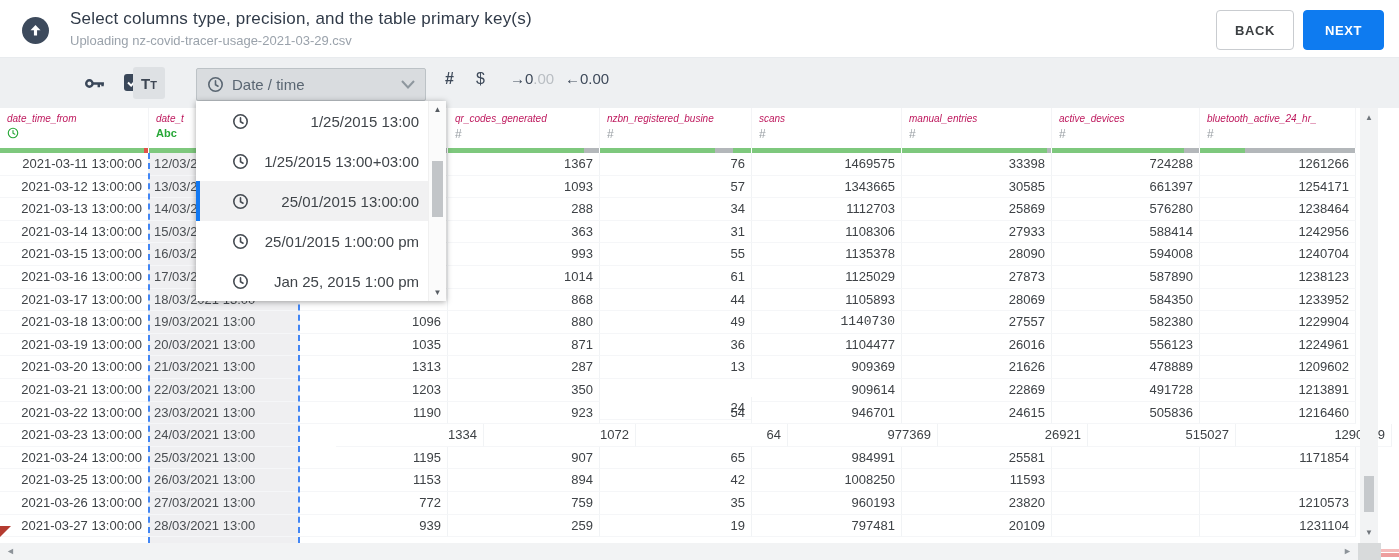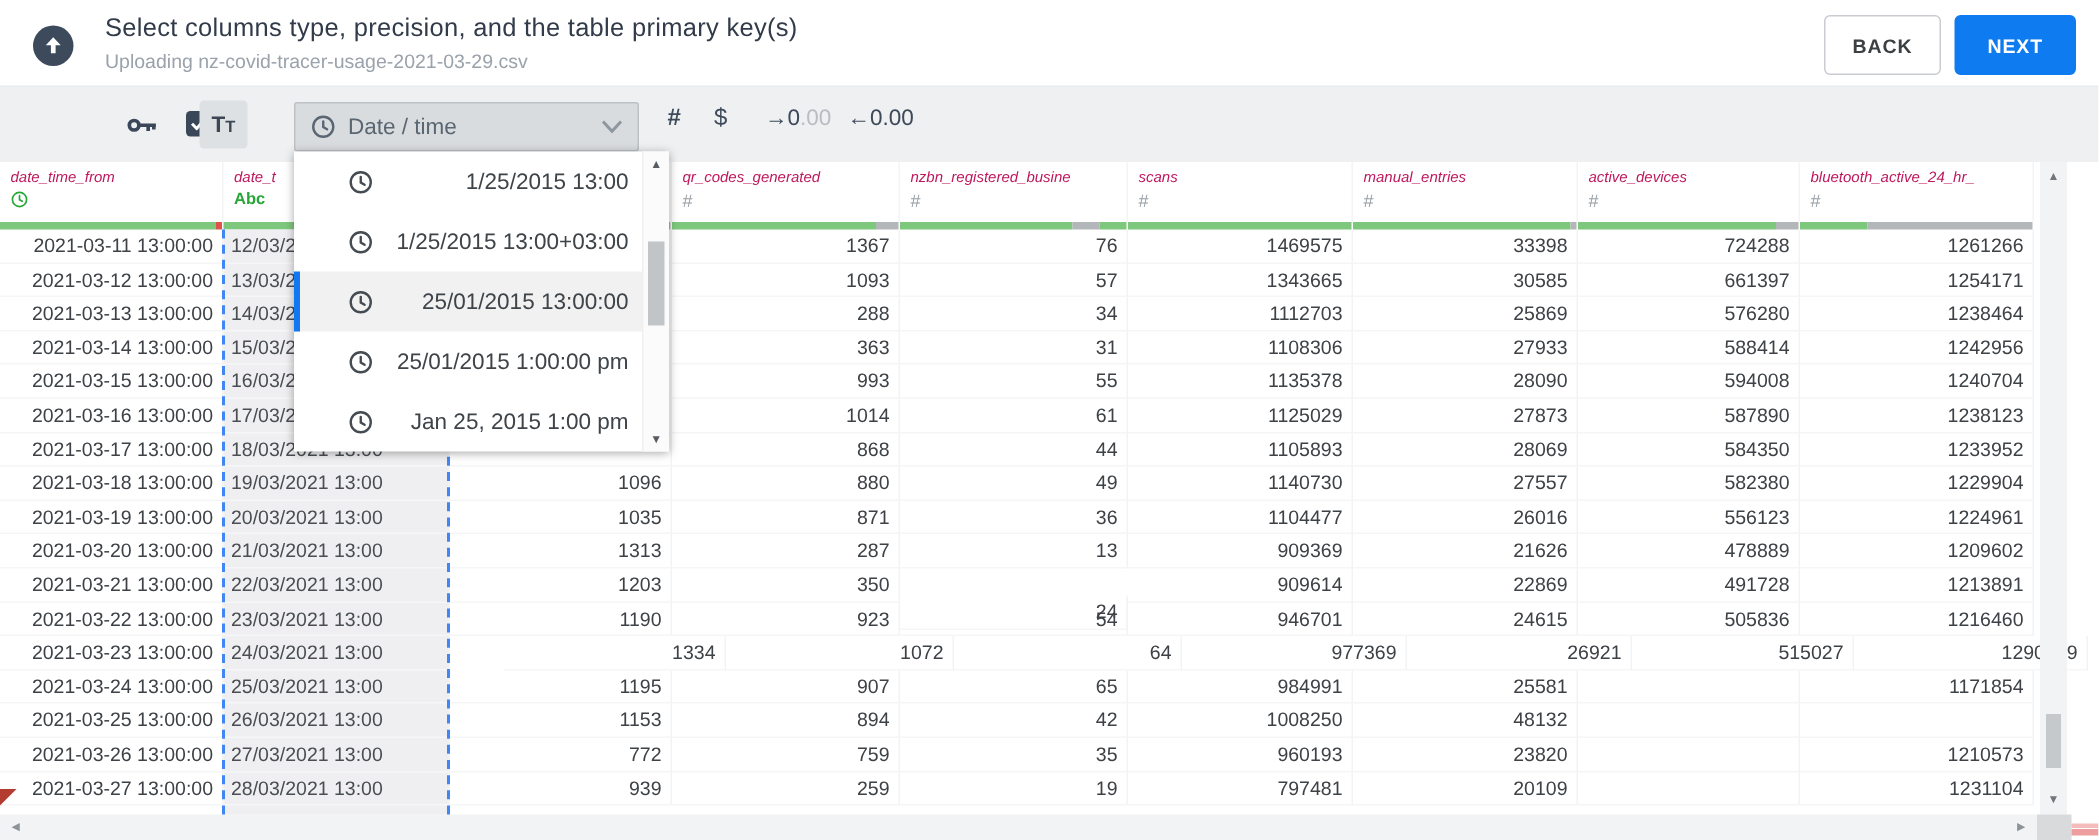--- a/index.html
+++ b/index.html
@@ -305,21 +305,21 @@
           <div class="td" style="width: 150px;">28069</div>
           <div class="td" style="width: 148px;">584350</div>
           <div class="td" style="width: 156px;">1233952</div>
         </div>
         <div class="tr">
           <div class="td" style="width: 149px;">2021-03-18 13:00:00</div>
           <div class="td left col-sel" style="width: 151px;">19/03/2021 13:00</div>
           <div class="td" style="width: 148px;">1096</div>
           <div class="td" style="width: 152px;">880</div>
           <div class="td" style="width: 152px;">49</div>
-          <div class="td" style="width: 150px;">1140730</div>
+          <div class="td" style="width: 150px; font-family: Liberation Mono, monospace;">1140730</div>
           <div class="td" style="width: 150px;">27557</div>
           <div class="td" style="width: 148px;">582380</div>
           <div class="td" style="width: 156px;">1229904</div>
         </div>
         <div class="tr">
           <div class="td" style="width: 149px;">2021-03-19 13:00:00</div>
           <div class="td left col-sel" style="width: 151px;">20/03/2021 13:00</div>
           <div class="td" style="width: 148px;">1035</div>
           <div class="td" style="width: 152px;">871</div>
           <div class="td" style="width: 152px;">36</div>
@@ -383,21 +383,21 @@
           <div class="td" style="width: 148px;"></div>
           <div class="td" style="width: 156px;">1171854</div>
         </div>
         <div class="tr">
           <div class="td" style="width: 149px;">2021-03-25 13:00:00</div>
           <div class="td left col-sel" style="width: 151px;">26/03/2021 13:00</div>
           <div class="td" style="width: 148px;">1153</div>
           <div class="td" style="width: 152px;">894</div>
           <div class="td" style="width: 152px;">42</div>
           <div class="td" style="width: 150px;">1008250</div>
-          <div class="td" style="width: 150px;">48132</div>
+          <div class="td" style="width: 150px;">11593</div>
           <div class="td" style="width: 148px;"></div>
           <div class="td" style="width: 156px;"></div>
         </div>
         <div class="tr">
           <div class="td" style="width: 149px;">2021-03-26 13:00:00</div>
           <div class="td left col-sel" style="width: 151px;">27/03/2021 13:00</div>
           <div class="td" style="width: 148px;">772</div>
           <div class="td" style="width: 152px;">759</div>
           <div class="td" style="width: 152px;">35</div>
           <div class="td" style="width: 150px;">960193</div>

